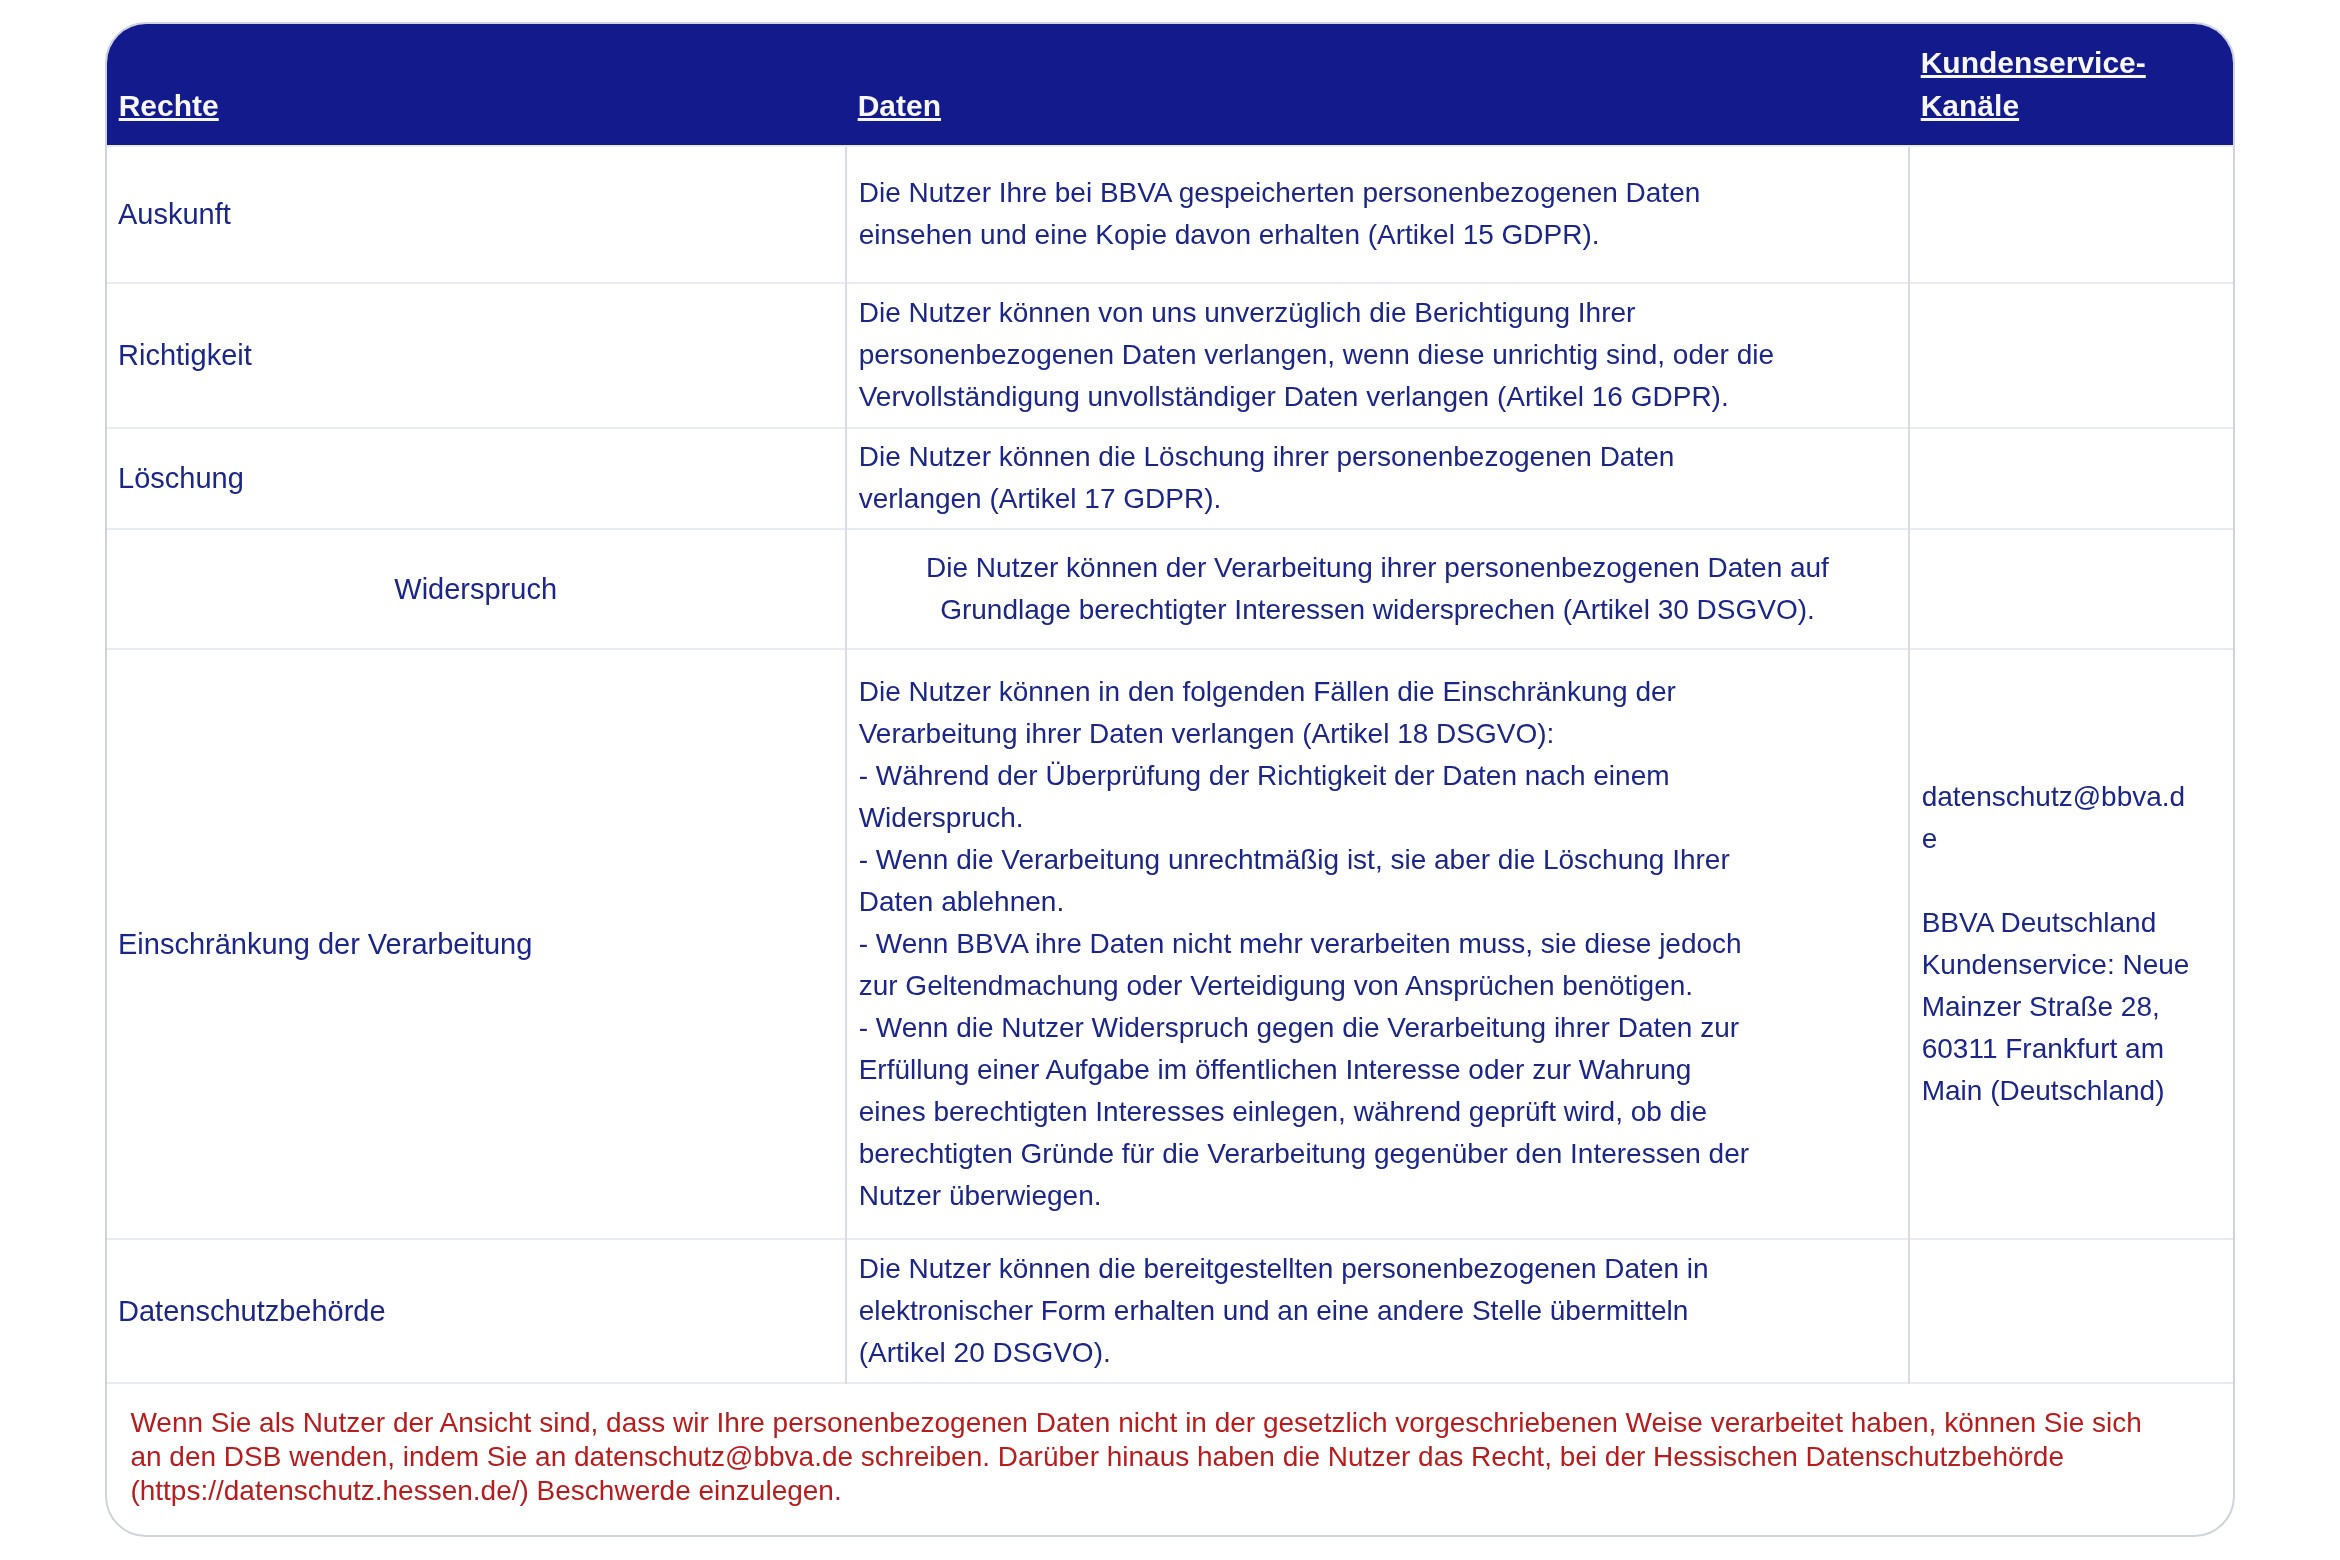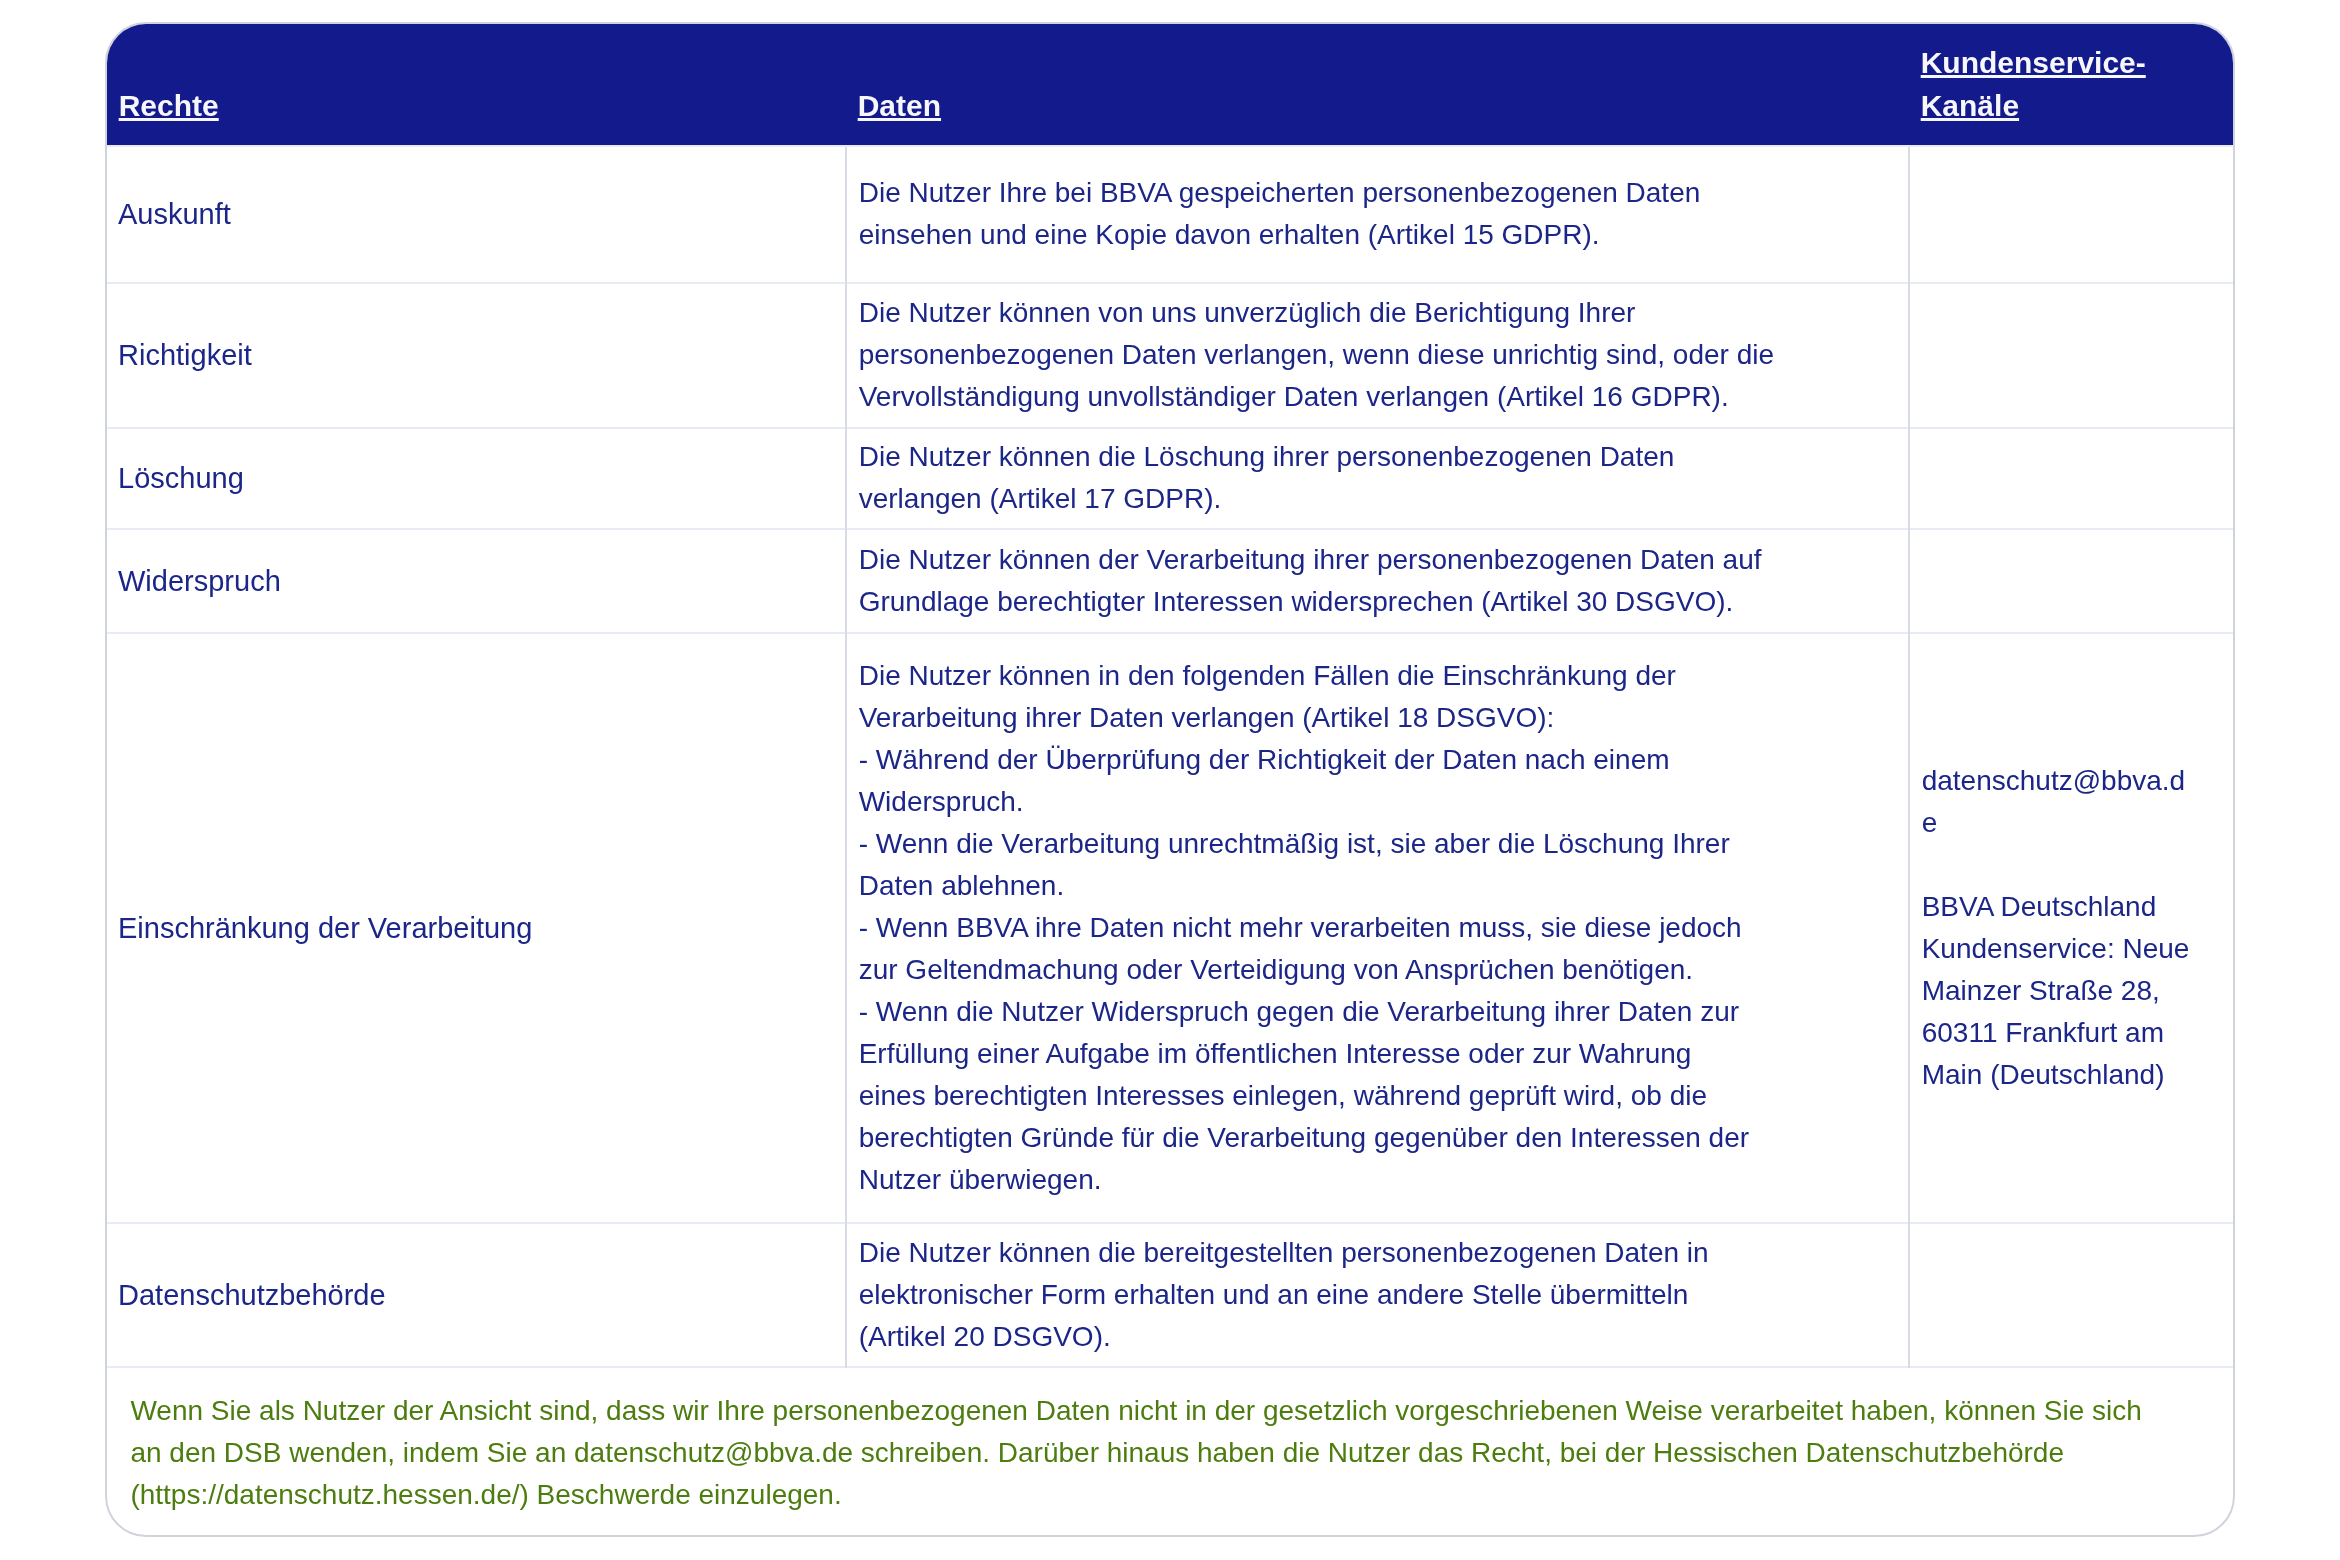--- a/index.html
+++ b/index.html
@@ -48,30 +48,30 @@
     padding: 7.8px 11.7px;
     overflow: hidden;
   }
   tbody td.cell-content, tbody td.cell-channels { border-left: 2px solid #d7dbe5; margin-left: 28px; }
   td.cell-right  { font-size: 29px; padding-left: 11px; }
   td.cell-content, td.cell-channels { white-space: pre-line; }
 
   tr.r1 { height: 137px; }
   tr.r2 { height: 145px; }
   tr.r3 { height: 95px;  }
-  tr.r4 { height: 104px; }
+  tr.r4 { height: 120px; text-align: center; }
   tr.r5 { height: 590px; }
   tr.r6 { height: 144px; }
   tr.footer-row { height: 176px; }
 
   tr.footer-row td {
     border-top: 2px solid #e8ebf3;
-    color: #4d7c0f;
+    color: #b91c1c;
     font-size: 28px;
-    line-height: 42px;
+    line-height: 34px;
     vertical-align: top;
     padding: 21.5px 33px 0 23.4px;
     white-space: pre-line;
   }
 </style>
 </head>
 <body>
 
 <div class="table-card">
   <table class="rights-table">

